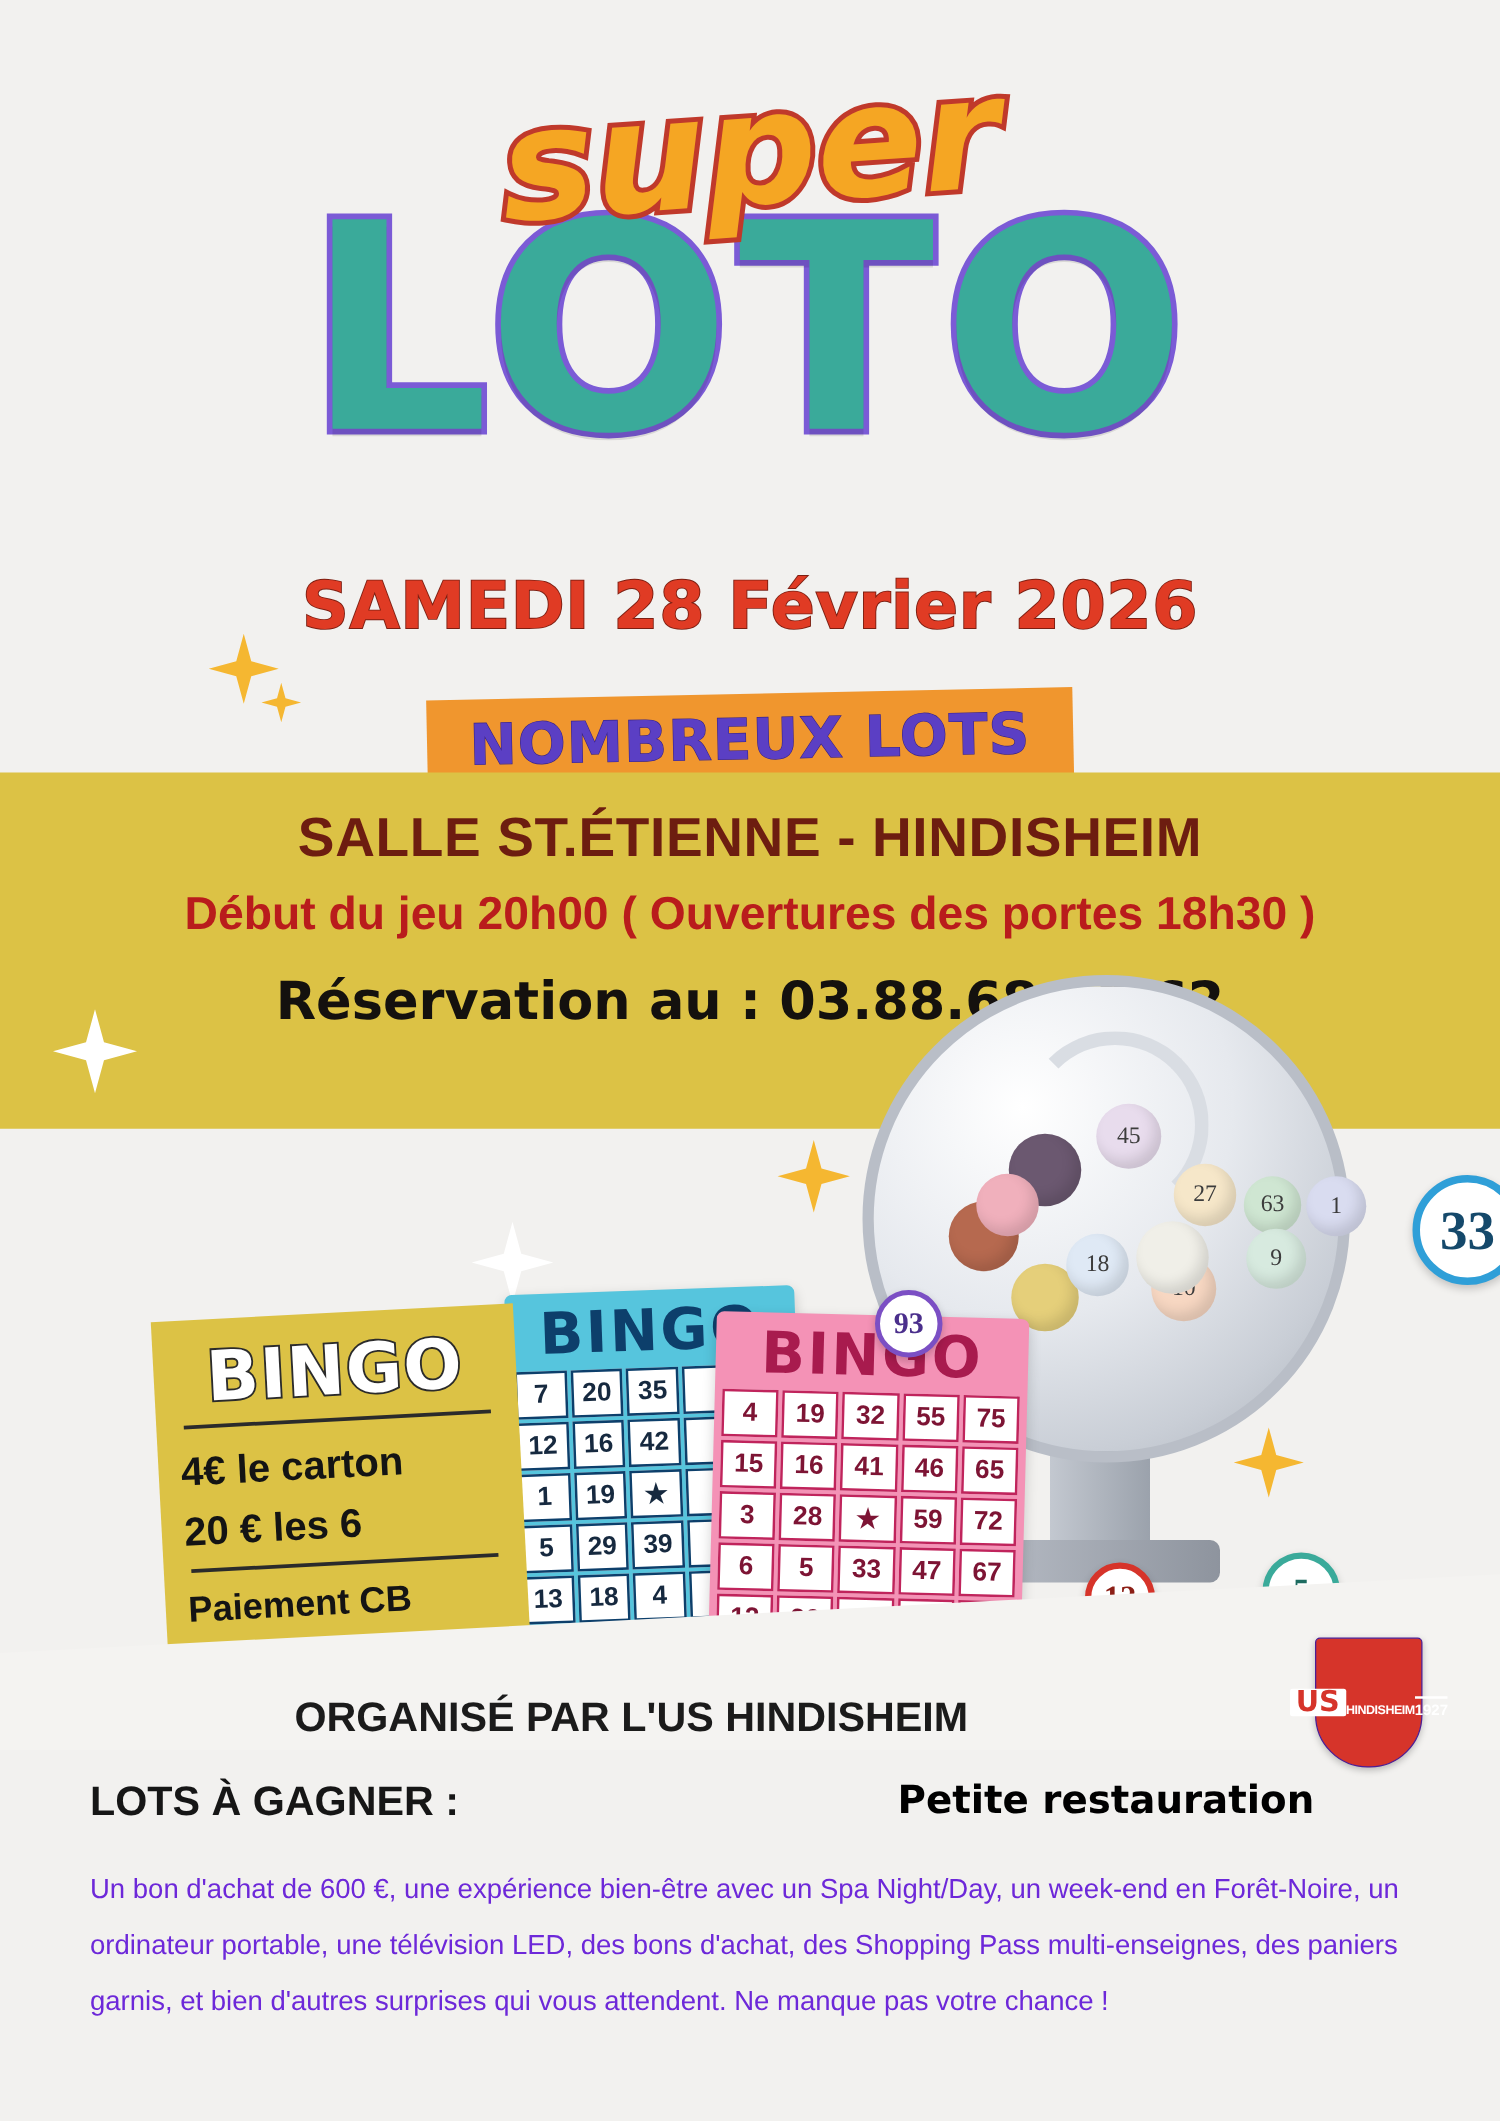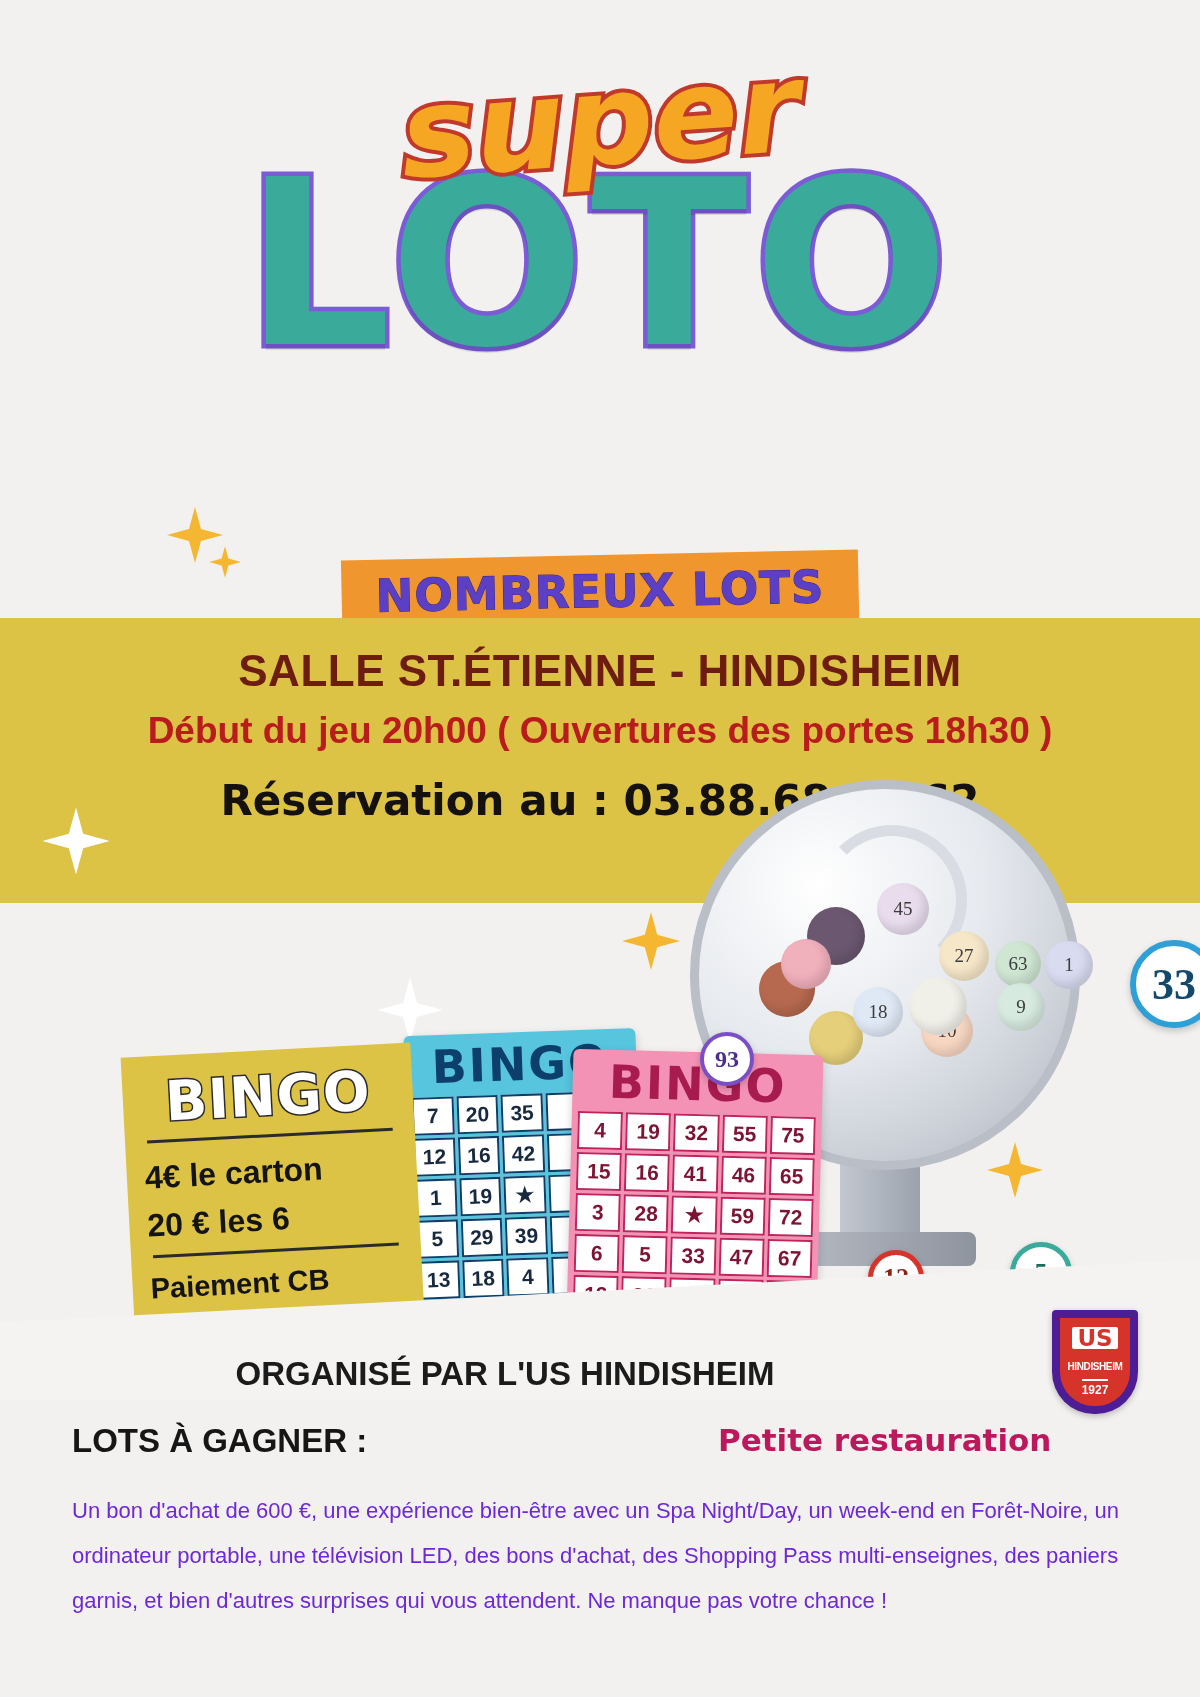--- a/index.html
+++ b/index.html
@@ -259,25 +259,25 @@
     font-weight: bold;
     font-size: 33px;
     color: #1b1b1b;
     z-index: 13;
   }
   .logo {
     position: absolute;
     top: 1310px; left: 1052px;
     width: 86px; height: 104px;
     background: #d6342a;
-    border: 8px solid #4c1d95;
+    border: 1px solid #4c1d95;
     border-radius: 4px 4px 42px 42px;
     z-index: 13;
     box-shadow: 0 2px 6px rgba(0,0,0,0.25);
-    display: flex; flex-direction: column; align-items: center; justify-content: center;
+    display: flex; flex-direction: row; align-items: center; justify-content: center;
   }
   .logo .lg1 { font-family: "DejaVu Sans", sans-serif; font-weight: bold; font-size: 23px; color: #fff; background: #fff; color:#d6342a; padding: 0 5px; border-radius:2px; line-height: 22px; }
   .logo .lg2 { font-family: "Liberation Sans", sans-serif; font-weight: bold; font-size: 10px; color: #ffffff; letter-spacing: -0.4px; margin-top: 12px;}
   .logo .lg3 { font-family: "Liberation Sans", sans-serif; font-weight: bold; font-size: 12px; color: #ffffff; margin-top: 7px; border-top: 2px solid #fff; padding-top: 2px;}
 
   
   .bottom {
     position: absolute;
     top: 1400px; left: 0; width: 1200px; height: 297px;
     background: #f2f1ef;
@@ -285,36 +285,37 @@
     padding-left: 20px;
   }
   .lots-title {
     position: absolute; top: 22px; left: 72px;
     font-family: "Liberation Sans", sans-serif;
     font-weight: bold; font-size: 33px; color: #161616;
   }
   .resto {
     position: absolute; top: 22px; left: 718px;
     font-family: "DejaVu Sans", sans-serif;
-    font-weight: bold; font-size: 31px; color: #be185d;
+    font-weight: bold; font-size: 31px; color: #000000;
   }
   .prizes {
     position: absolute; top: 88px; left: 72px; width: 1060px;
     font-family: "Liberation Sans", sans-serif;
     font-size: 22px; line-height: 45px; color: #6d28d9;
   }
 </style>
 </head>
 <body>
 
 <div class="poster">
 
   <div class="title-zone">
     <div class="word-loto">LOTO</div>
     <div class="word-super">super</div>
+    <div class="date-line">SAMEDI 28 Février 2026</div>
     <div class="lots-banner">
       <span>NOMBREUX LOTS</span>
     </div>
   </div>
 
   <div class="sparkle" style="top:505px; left:165px;">
     <svg width="60" height="60" viewBox="0 0 60 60">
         <path d="M30 2 L36 24 L58 30 L36 36 L30 58 L24 36 L2 30 L24 24 Z" fill="#f5b731"></path>
       </svg>
   </div>

